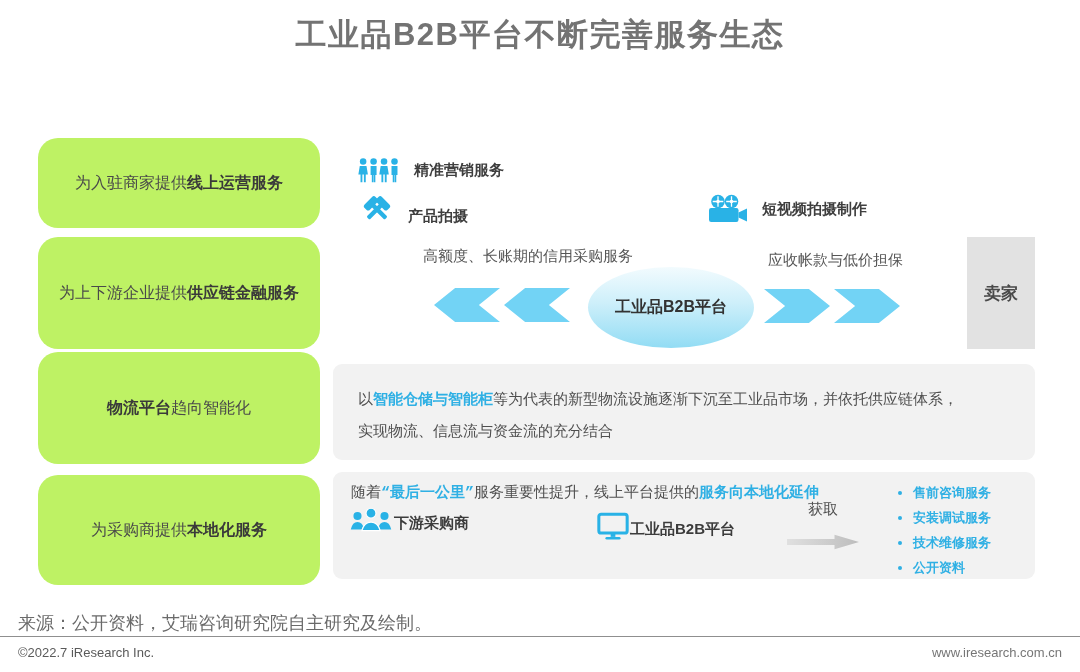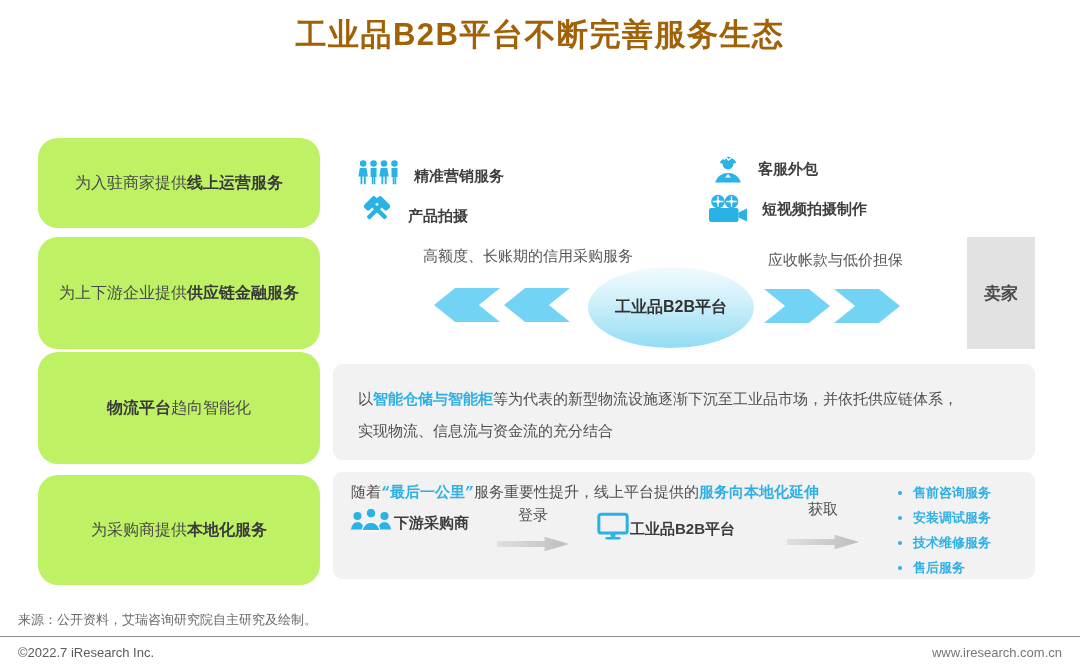--- a/index.html
+++ b/index.html
@@ -1,35 +1,35 @@
 <!DOCTYPE html>
 <html><head>
 <meta charset="utf-8">
 <style>
   * { margin:0; padding:0; box-sizing:border-box; }
   body { background:#ffffff; font-family:"Liberation Sans","DejaVu Sans",sans-serif; }
   .canvas { position:relative; width:1080px; height:672px; background:#ffffff; overflow:hidden; }
 
   .title { position:absolute; top:14px; left:0; width:100%; text-align:center;
-           font-size:31px; font-weight:bold; color:#a16207; letter-spacing:1.5px; }
+           font-size:31px; font-weight:bold; color:#737373; letter-spacing:1.5px; }
 
   
   .lbox { position:absolute; left:38px; width:282px; background:#bef264; border-radius:20px;
           display:flex; align-items:center; justify-content:center;
           font-size:16px; color:#4a4a4a; white-space:nowrap; }
   .lbox b { color:#3a3a3a; }
   .lbox1 { top:138px; height:90px; }
   .lbox2 { top:237px; height:112px; }
   .lbox3 { top:352px; height:112px; }
   .lbox4 { top:475px; height:110px; }
 
   
   .service { position:absolute; display:flex; align-items:center; gap:14px; height:32px; }
   .service .slabel { font-size:15px; font-weight:bold; color:#3f3f3f; white-space:nowrap; }
-  .svc1 { left:358px; top:154px;align-items:flex-end; }
+  .svc1 { left:358px; top:154px; }
   .svc2 { left:360px; top:194px;align-items:flex-end; }
   .svc3 { left:712px; top:153px; }
   .svc4 { left:708px; top:193px; }
   .icn { display:flex; align-items:center; justify-content:center; }
 
   
   .sidebox { position:absolute; background:#e2e2e2; display:flex; align-items:center; justify-content:center;
              font-size:17px; font-weight:bold; color:#4a4a4a; }
   .buyer  { left:333px; top:237px; width:67px;  height:112px; }
   .seller { left:967px; top:237px; width:68px;  height:112px; }
@@ -66,21 +66,21 @@
   .ag-obtain { left:785px; top:500px; width:76px; gap:14px; }
   .garrow { width:72px; height:18px; background:linear-gradient(90deg,#e0e0e0,#bdbdbd);
             clip-path:polygon(0 34%, 66% 34%, 66% 10%, 100% 50%, 66% 90%, 66% 66%, 0 66%); }
 
   .bullets { position:absolute; left:898px; top:480px; list-style:none; }
   .bullets li { display:flex; align-items:center; gap:11px; height:25px;
                 font-size:13px; font-weight:600; color:#2fb0e4; white-space:nowrap; }
   .dot { width:4px; height:4px; border-radius:50%; background:#2fb0e4; flex:0 0 auto; }
 
   
-  .src { position:absolute; left:18px; top:611px; font-size:13px; color:#6a6a6a; }
+  .src { position:absolute; left:18px; top:611px; font-size:18px; color:#6a6a6a; }
   .divider { position:absolute; left:0; top:636px; width:1080px; height:1px; background:#8f8f8f; }
   .copy { position:absolute; left:18px; top:645px; font-size:13px; color:#5a5a5a; }
   .site { position:absolute; right:18px; top:645px; font-size:13px; color:#767676; }
 
   svg { display:block; }
 </style>
 </head>
 <body>
 
 <div class="canvas">
@@ -133,32 +133,20 @@
           </g>
         <g transform="rotate(-45 17 13)">
             <rect x="14.6" y="2" width="4.4" height="24" rx="1.5"></rect>
             <rect x="9" y="1" width="15.5" height="7.5" rx="2.5"></rect>
           </g>
       </svg>
     </span>
     <span class="slabel">产品拍摄</span>
   </div>
 
-  <div class="service svc3">
-    <span class="icn">
-      <svg width="32" height="30" viewBox="0 0 32 30" fill="#29b2e6">
-        <circle cx="16" cy="10" r="5.4"></circle>
-        <path d="M7.6 8.6 q8.4 -11.5 16.8 0 q-4 2.2 -8.4 2.2 q-4.4 0 -8.4 -2.2 z"></path>
-        <polyline points="11.5,5.6 14.2,3.4 16.4,6 20.6,2.8" stroke="#ffffff" stroke-width="1.4" fill="none"></polyline>
-        <path d="M3 28.5 q3.2 -9.5 13 -9.5 q9.8 0 13 9.5 z"></path>
-        <path d="M16 20 l-3 3.4 h6 z" fill="#ffffff"></path>
-      </svg>
-    </span>
-    <span class="slabel">客服外包</span>
-  </div>
 
   <div class="service svc4">
     <span class="icn">
       <svg width="40" height="30" viewBox="0 0 40 30" fill="#29b2e6">
         <circle cx="10" cy="7.5" r="6.8"></circle>
           <circle cx="23.5" cy="7.5" r="6.8"></circle>
         <path d="M10 2.2 v10.6 M4.7 7.5 h10.6 M23.5 2.2 v10.6 M18.2 7.5 h10.6" stroke="#ffffff" stroke-width="1.3" fill="none"></path>
         <circle cx="10" cy="7.5" r="1.8" fill="#ffffff"></circle>
           <circle cx="23.5" cy="7.5" r="1.8" fill="#ffffff"></circle>
         <rect x="1" y="14" width="29.5" height="14" rx="2.2"></rect>
@@ -192,24 +180,20 @@
           <path d="M2 20 q1.6 -6.6 6 -6.6 q4.4 0 6 6.6 z"></path>
         <circle cx="32" cy="8" r="3.6"></circle>
           <path d="M26 20 q1.6 -6.6 6 -6.6 q4.4 0 6 6.6 z"></path>
         <circle cx="20" cy="5.5" r="4.4" stroke="#ffffff" stroke-width="1"></circle>
           <path d="M11.8 21 q2.2 -7.6 8.2 -7.6 q6 0 8.2 7.6 z" stroke="#ffffff" stroke-width="1"></path>
       </svg>
     </span>
     <span class="flabel">下游采购商</span>
   </div>
 
-  <div class="arrowgrp ag-login">
-    <span class="alabel">登录</span>
-    <span class="garrow"></span>
-  </div>
 
   <div class="flownode fn-platform">
     <span class="icn">
       <svg width="34" height="29" viewBox="0 0 36 30">
         <rect x="3" y="2" width="30" height="20" rx="2.5" fill="none" stroke="#29b2e6" stroke-width="3.2"></rect>
         <rect x="15.5" y="22" width="5" height="4" fill="#29b2e6"></rect>
         <rect x="10" y="26" width="16" height="2.8" rx="1.4" fill="#29b2e6"></rect>
       </svg>
     </span>
     <span class="flabel">工业品B2B平台</span>
@@ -228,21 +212,21 @@
     <li>
         <span class="dot"></span>
         <span>安装调试服务</span>
       </li>
     <li>
         <span class="dot"></span>
         <span>技术维修服务</span>
       </li>
     <li>
         <span class="dot"></span>
-        <span>售后服务</span>
+        <span>公开资料</span>
       </li>
   </ul>
 
   <p class="src">来源：公开资料，艾瑞咨询研究院自主研究及绘制。</p>
   <div class="divider"></div>
   <p class="copy">©2022.7 iResearch Inc.</p>
   <p class="site">www.iresearch.com.cn</p>
 
 </div>
 

